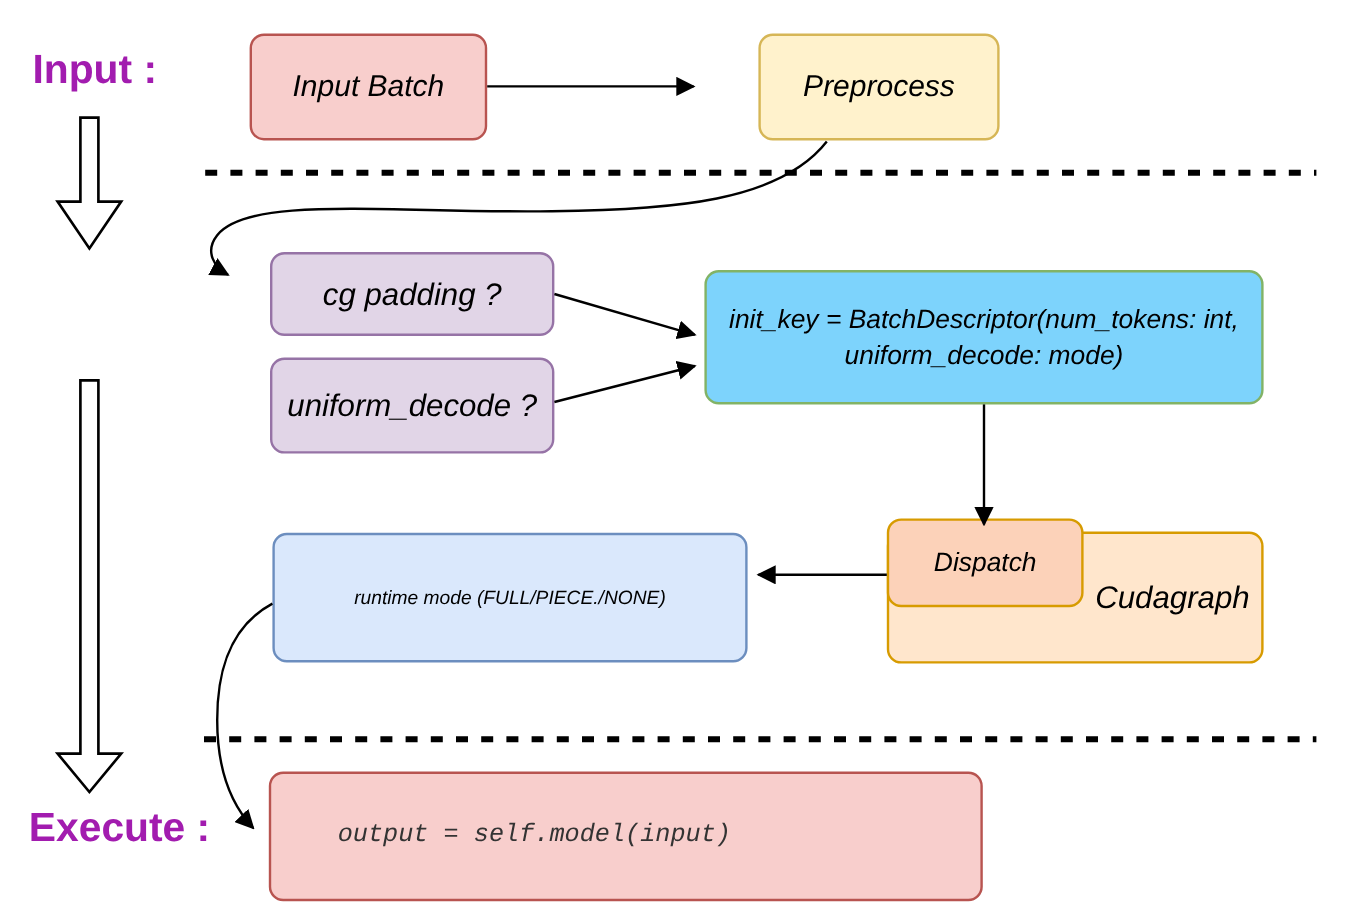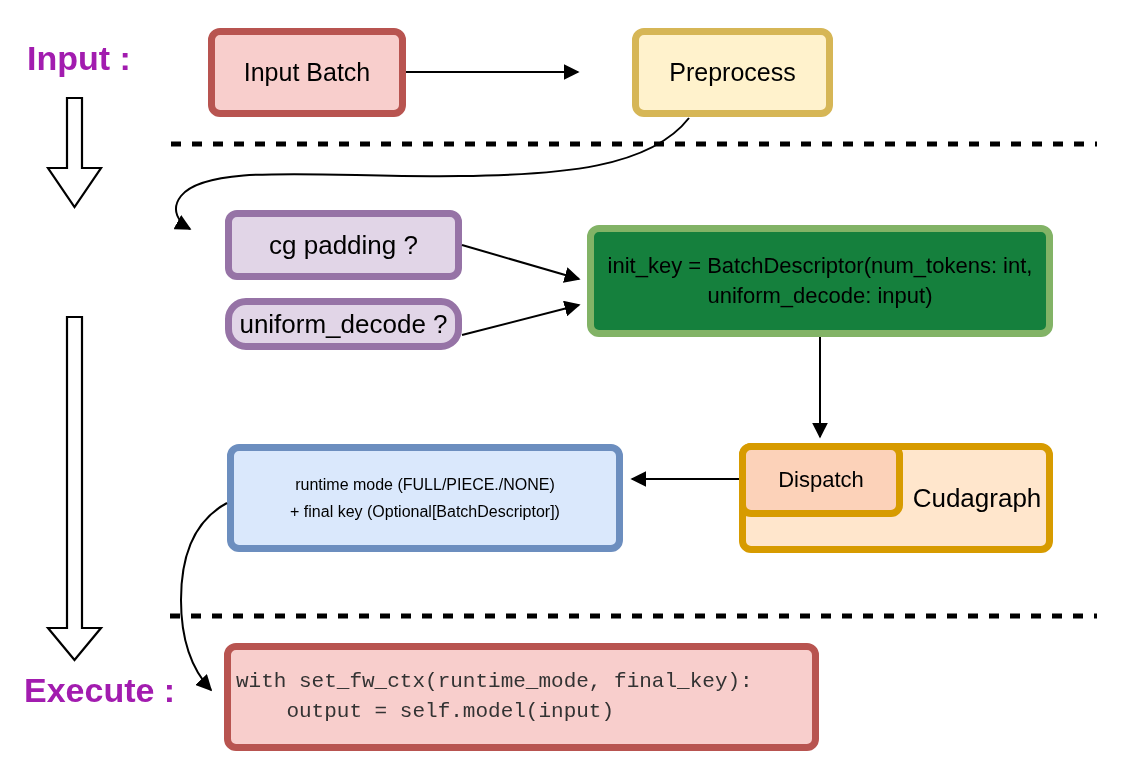--- a/index.html
+++ b/index.html
@@ -14,46 +14,47 @@
     position:absolute;
     font-weight:bold;
     font-size:34px;
     color:#a21caf;
     white-space:nowrap;
   }
   .box{
     position:absolute;
     box-sizing:border-box;
     border-radius:12px;
-    border:7px solid #ec4899;
+    border:2px solid #ec4899;
     display:flex;
     flex-direction:column;
     align-items:center;
     justify-content:center;
     text-align:center;
     color:#000;
     line-height:1.25;
+    font-style:italic;
   }
   .box span{display:block;}
   .red    {background:#f8cecc;border-color:#b85450;}
   .yellow {background:#fff2cc;border-color:#d6b656;}
   .purple {background:#e1d5e7;border-color:#9673a6;}
-  .green  {background:#15803d;border-color:#82b366;}
+  .green  {background:#7dd3fc;border-color:#82b366;}
   .blue   {background:#dae8fc;border-color:#6c8ebf;}
   .orange {background:#ffe6cc;border-color:#d79b00;}
   .peach  {background:#fcd2b9;border-color:#d79b00;}
 
   #box-input-batch   {left:208px;top:28px;width:198px;height:89px;font-size:25px;}
   #box-preprocess    {left:587px;top:28px;width:201px;height:89px;font-size:25px;margin-left:45px;}
   #box-cg-padding    {left:225px;top:210px;width:237px;height:70px;font-size:26px;}
-  #box-uniform-decode{left:225px;top:298px;width:237px;height:52px;font-size:26px;border-radius:21px;}
+  #box-uniform-decode{left:225px;top:298px;width:237px;height:80px;font-size:26px;}
   #box-init-key      {left:587px;top:225px;width:466px;height:112px;font-size:22px;line-height:30px;}
   #box-runtime       {left:227px;top:444px;width:396px;height:108px;font-size:16px;line-height:27px;}
   #box-cudagraph     {left:739px;top:443px;width:314px;height:110px;}
-  #box-dispatch      {left:739px;top:443px;width:164px;height:74px;font-size:22px;z-index:3;}
+  #box-dispatch      {left:739px;top:432px;width:164px;height:74px;font-size:22px;z-index:3;}
   #box-code          {left:224px;top:643px;width:595px;height:108px;
                       font-family:"Liberation Mono","DejaVu Sans Mono",monospace;
                       font-size:21px;line-height:30px;color:#333;
                       align-items:flex-start;justify-content:center;
                       padding-left:5px;text-align:left;}
   #box-code span{white-space:pre;}
   .cudagraph-label{
     position:absolute;left:166px;top:0;right:4px;height:100%;
     display:flex;flex-direction:column;align-items:center;justify-content:center;
     font-size:26px;line-height:31px;color:#000;text-align:center;
@@ -83,40 +84,38 @@
   <div class="box purple" id="box-cg-padding">
     <span>cg padding ?</span>
   </div>
 
   <div class="box purple" id="box-uniform-decode">
     <span>uniform_decode ?</span>
   </div>
 
   <div class="box green" id="box-init-key">
     <span>init_key = BatchDescriptor(num_tokens: int,</span>
-    <span>uniform_decode: input)</span>
+    <span>uniform_decode: mode)</span>
   </div>
 
   <div class="box blue" id="box-runtime">
     <span>runtime mode (FULL/PIECE./NONE)</span>
-    <span>+ final key (Optional[BatchDescriptor])</span>
   </div>
 
   <div class="box orange" id="box-cudagraph">
     <div class="cudagraph-label">
       <span>Cudagraph</span>
     </div>
   </div>
 
   <div class="box peach" id="box-dispatch">
     <span>Dispatch</span>
   </div>
 
   <div class="box red" id="box-code">
-    <span>with set_fw_ctx(runtime_mode, final_key):</span>
     <span>    output = self.model(input)</span>
   </div>
 
   <svg id="arrow-layer" width="1142" height="770" viewBox="0 0 1142 770">
     <defs>
       <marker id="ah" viewBox="0 0 10 10" refX="9" refY="5" markerWidth="8" markerHeight="8" orient="auto">
         <path d="M0,0 L10,5 L0,10 Z" fill="#000"></path>
       </marker>
     </defs>
 

